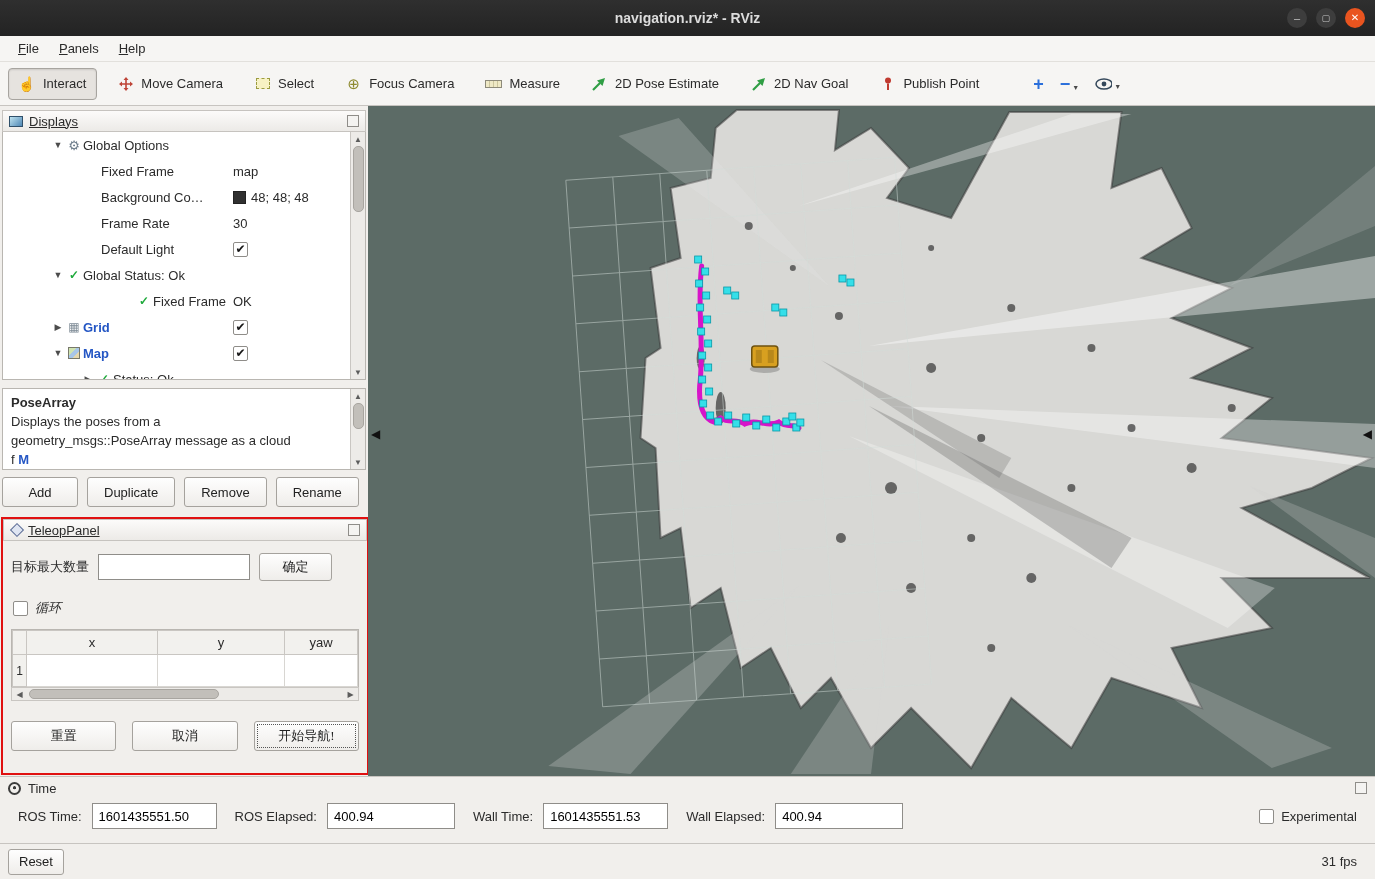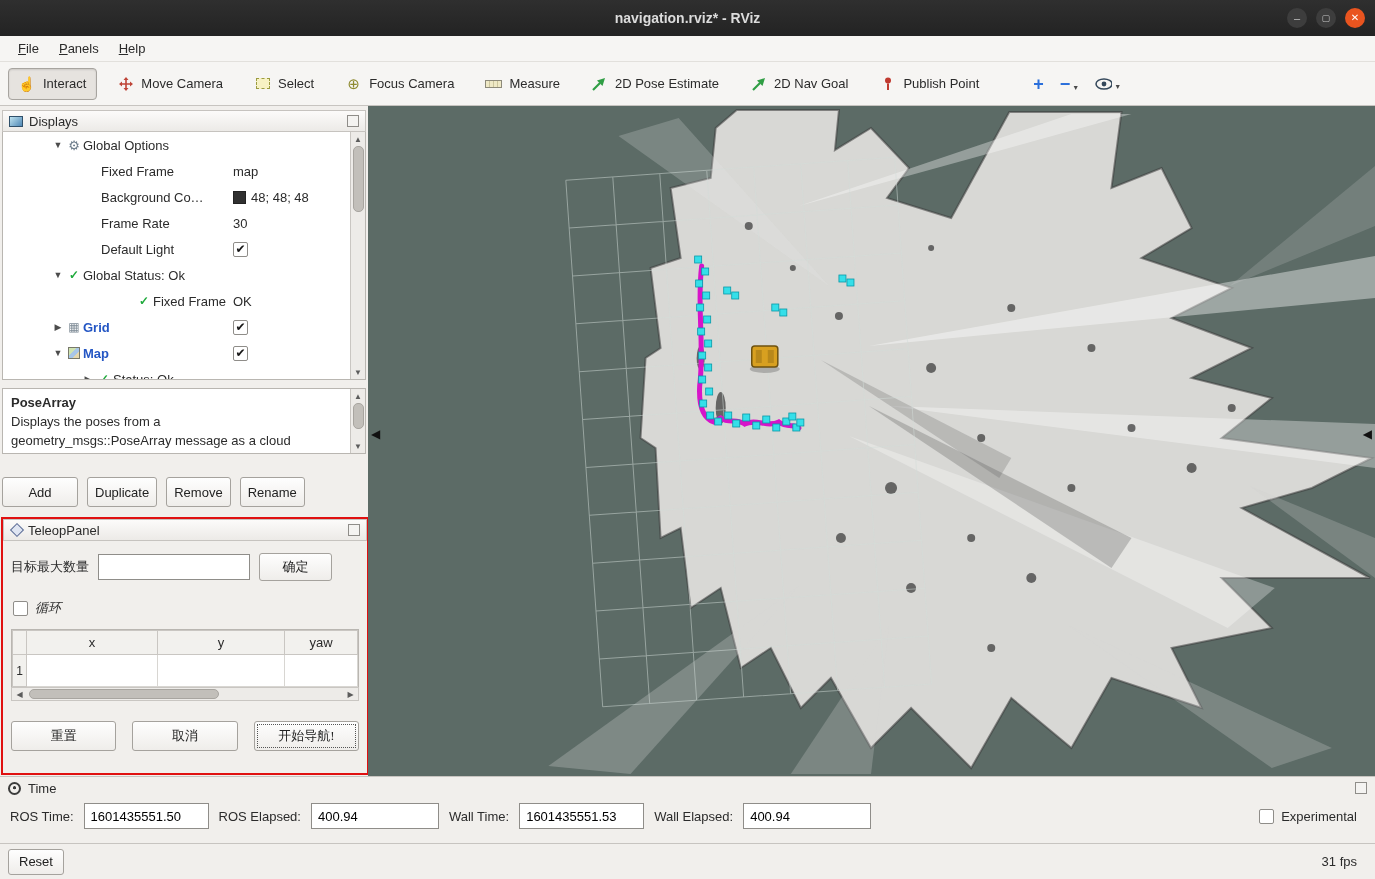--- a/index.html
+++ b/index.html
@@ -30,21 +30,21 @@
   .hand-glyph{font-size:14px;color:#caa56a;}
   .select-box{width:14px;height:11px;border:1px dashed #9b9b40;background:#f7f2c3;}
   .ruler-box{width:18px;height:8px;border:1px solid #8d8a7a;background:repeating-linear-gradient(90deg,#efe9c6 0 3px,#cdc69d 3px 4px);}
   .focus-glyph{font-size:15px;color:#8e8a2f;}
   .tool-dd{font-size:7px;color:#4a4a4a;margin-left:2px;align-self:flex-end;padding-bottom:2px;}
   .toolbar-right{display:flex;align-items:center;margin-left:34px;gap:16px;}
   .blue-glyph{font-size:18px;font-weight:bold;color:#2a6fdb;line-height:1;}
 
   
   .panel-header{height:22px;display:flex;align-items:center;gap:6px;padding:0 6px;background:linear-gradient(#fcfbfa,#eceae7);border:1px solid #c6c3bf;}
-  .panel-header .ph-title{flex:0 0 auto;}
+  .panel-header .ph-title{flex:0 0 auto;text-decoration:underline;}
   .undock{width:12px;height:12px;border:1px solid #8f8d89;background:#f4f3f1;margin-left:auto;}
   .monitor-icon{width:14px;height:11px;border:1px solid #30506a;background:linear-gradient(135deg,#bfe3ef,#4f87b5);}
   .diamond-icon{width:10px;height:10px;border:1px solid #5a6a93;background:#dfe5f2;transform:rotate(45deg);margin-left:2px;}
   .clock-icon{width:13px;height:13px;border:2px solid #3c3c3c;border-radius:50%;background:radial-gradient(circle at 50% 42%, #3c3c3c 1.4px, transparent 1.8px);}
 
   
   .displays-panel{position:absolute;left:2px;top:110px;width:364px;}
   .tree-box{position:relative;height:248px;background:#fff;border:1px solid #b9b6b1;border-top:none;overflow:hidden;padding-left:48px;}
   .trow{position:relative;height:26px;display:flex;align-items:center;}
   .exp{width:14px;text-align:center;font-size:9px;color:#4c4c4c;flex:0 0 14px;}
@@ -69,28 +69,28 @@
   .vscroll{position:absolute;right:0;top:0;bottom:0;width:15px;background:#edebe8;border-left:1px solid #c9c6c2;display:flex;flex-direction:column;align-items:center;}
   .sarrow{width:15px;height:14px;font-size:8px;color:#5c5c5c;display:flex;align-items:center;justify-content:center;}
   .sarrow.up::after{content:"▲";}
   .sarrow.down::after{content:"▼";}
   .sarrow.left::after{content:"◀";}
   .sarrow.right::after{content:"▶";}
   .vthumb{width:11px;border-radius:5px;background:#c2bfba;border:1px solid #a8a5a0;}
   .vscroll .spacer{flex:1;}
 
   
-  .desc-panel{position:absolute;left:2px;top:388px;width:364px;height:66px;background:#fff;border:1px solid #b9b6b1;overflow:hidden;}
+  .desc-panel{position:absolute;left:2px;top:388px;width:364px;height:82px;background:#fff;border:1px solid #b9b6b1;overflow:hidden;}
   .desc-inner{padding:4px 22px 0 8px;line-height:19px;}
   .desc-title{font-weight:bold;}
   .desc-link{color:#2456c4;font-weight:bold;}
 
   
   .disp-buttons{position:absolute;left:2px;top:477px;width:364px;display:flex;gap:9px;}
-  .qbtn{height:30px;padding:0 7px;background:linear-gradient(#fefefe,#efedea);border:1px solid #a5a29d;border-radius:3px;font-size:13px;color:#222;display:inline-flex;align-items:center;justify-content:center;white-space:nowrap;}
+  .qbtn{height:30px;padding:0 16px;background:linear-gradient(#fefefe,#efedea);border:1px solid #a5a29d;border-radius:3px;font-size:13px;color:#222;display:inline-flex;align-items:center;justify-content:center;white-space:nowrap;}
 
   
   .teleop{position:absolute;left:1px;top:517px;width:368px;height:258px;border:2px solid #e01010;background:#f1efec;}
   .teleop-body{position:relative;height:232px;}
   .t-row1{position:absolute;left:8px;top:12px;display:flex;align-items:center;gap:9px;}
   .t-input{width:152px;height:26px;border:1px solid #8f8d89;background:#fff;padding:0 5px;font:13px "Liberation Sans",sans-serif;}
   .t-row2{position:absolute;left:10px;top:58px;display:flex;align-items:center;gap:7px;font-style:italic;}
   .t-table{position:absolute;left:8px;top:88px;width:348px;border:1px solid #b9b6b1;background:#fff;}
   .t-table table{width:100%;border-collapse:collapse;table-layout:fixed;}
   .t-table th{height:24px;background:#f2f1ee;border:1px solid #c9c6c2;font-weight:normal;}
@@ -107,21 +107,21 @@
   .viewport{position:absolute;left:368px;top:106px;width:1007px;height:670px;background:#5c6b66;}
   .collapse{position:absolute;top:322px;font-size:12px;color:#111;line-height:1;}
   .collapse.left{left:3px;}
   .collapse.right{right:3px;}
   .collapse::after{content:"◀";}
 
   
   .time-panel{position:absolute;left:0;top:776px;width:1375px;height:64px;background:#f1efec;border-top:1px solid #c7c4c0;}
   .time-header{height:22px;display:flex;align-items:center;gap:7px;padding:0 8px;}
   .time-fields{display:flex;align-items:center;gap:10px;padding:4px 10px 0 10px;}
-  .tf-label{}
+  .tf-label{margin-left:8px;}
   .tf-input{height:26px;border:1px solid #8f8d89;background:#fff;padding:0 6px;font:13px "Liberation Sans",sans-serif;}
   .w125{width:125px;} .w118{width:128px;}
   .experimental{margin-left:auto;display:flex;align-items:center;gap:7px;padding-right:8px;}
 
   
   .statusbar{position:absolute;left:0;top:843px;width:1375px;height:36px;background:#f1efec;border-top:1px solid #c7c4c0;display:flex;align-items:center;padding:0 8px;}
   .reset-btn{height:26px;padding:0 10px;background:linear-gradient(#fefefe,#efedea);border:1px solid #a5a29d;border-radius:3px;}
   .help-text{margin-left:14px;white-space:pre;}
   .help-text b{font-weight:bold;}
   .fps{margin-left:auto;padding-right:10px;}

